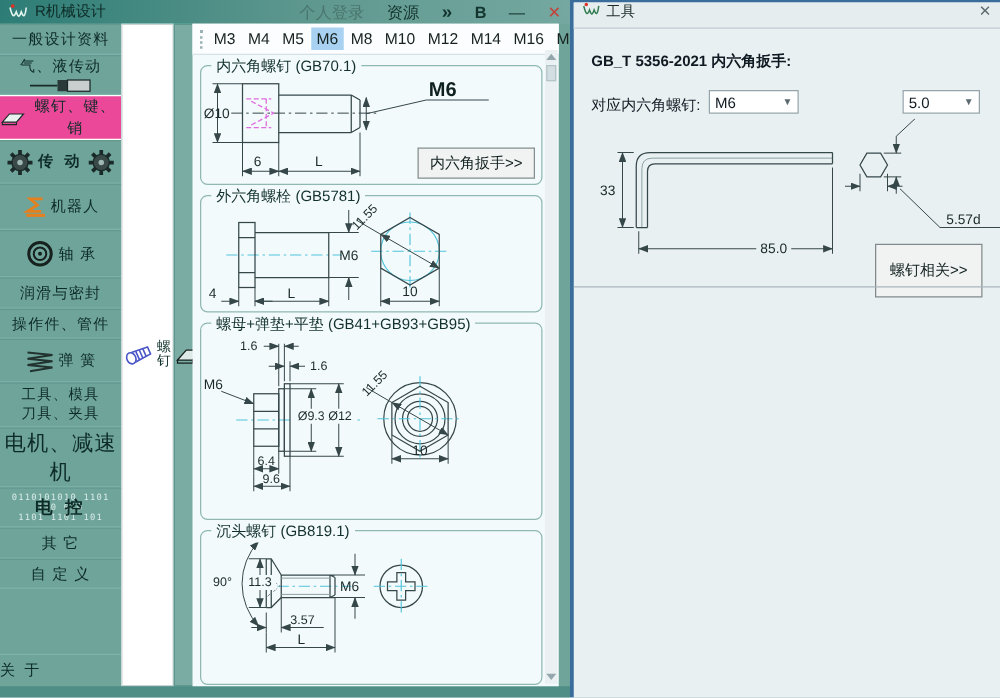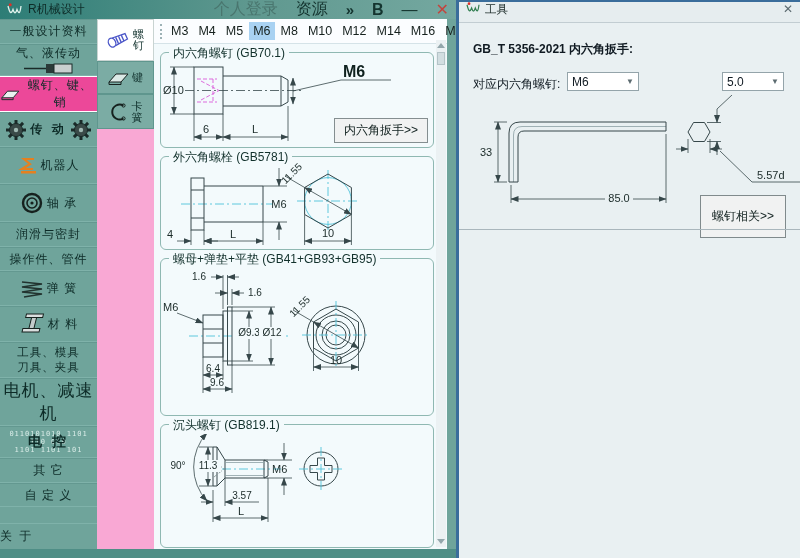--- a/index.html
+++ b/index.html
@@ -4,42 +4,42 @@
 <style>
   * { margin:0; padding:0; box-sizing:border-box; }
   html,body { width:800px; height:558px; overflow:hidden; font-family:"Liberation Sans","DejaVu Sans",sans-serif; background:#DDE6E8; }
   .stage { position:relative; width:648px; height:558px; }
 
   
   .app { position:absolute; left:0; top:0; width:456px; height:558px; background:#6FA49B; display:flex; flex-direction:column; }
   .titlebar { height:19px; flex:0 0 19px; background:linear-gradient(90deg,#2D7D76,#5F988F 55%,#74A8A0); display:flex; align-items:center; padding:0 7px; gap:6px; }
   .titlebar .wtitle { font-size:12px; color:#0E2C28; }
   .titlebar .spacer { flex:1; }
-  .titlebar .tb-item { font-size:16px; color:#14342F; margin-left:12px; }
+  .titlebar .tb-item { font-size:13px; color:#14342F; margin-left:12px; }
   .titlebar .muted { color:#49756E; }
   .titlebar .chev { font-weight:bold; font-size:15px; line-height:12px; }
   .titlebar .bold { font-weight:bold; }
   .titlebar .close { color:#C2453E; font-weight:bold; }
 
   .cols { flex:1; display:flex; min-height:0; }
   .bottomstrip { flex:0 0 9px; background:#4F8E86; }
 
   
   .sidebar { width:97px; flex:0 0 97px; background:#6FA49B; display:flex; flex-direction:column; overflow:hidden; }
   .sb-item { flex:0 0 auto; display:flex; flex-direction:column; align-items:center; justify-content:center; border-bottom:1px solid #7FB2AA; border-top:1px solid #639890; color:#0D2B27; font-size:12px; letter-spacing:1px; text-align:center; cursor:pointer; }
   .sb-item .row { display:flex; align-items:center; gap:3px; }
   .sb-item.active { background:#ec4899; border-color:#FFFFFF; }
   .sb-about { margin-top:auto; flex:0 0 26px; border-top:1px solid #7FB2AA; display:flex; align-items:center; justify-content:flex-start; font-size:12px; letter-spacing:2px; color:#0D2B27; cursor:pointer; }
   .ek { position:relative; }
   .bin { position:absolute; inset:0; display:flex; flex-direction:column; justify-content:center; align-items:center; font-family:"DejaVu Sans Mono",monospace; font-size:7px; line-height:8px; color:#D9ECE8; letter-spacing:1px; }
   .ek-label { position:relative; font-weight:bold; font-size:14px; letter-spacing:3px; }
   .two-line { font-size:11.5px; line-height:15px; letter-spacing:1px; }
 
   
-  .subtabs { width:57px; flex:0 0 57px; display:flex; flex-direction:column; background:#f9a8d4; }
+  .subtabs { width:57px; flex:0 0 57px; display:flex; flex-direction:row; background:#14b8a6; }
   .stab { display:flex; align-items:center; justify-content:center; gap:2px; border:1px solid #5F968E; background:#7BACA4; cursor:pointer; }
   .stab.active { background:#FFFFFF; border-color:#C9D4D2; }
   .vt { width:12px; line-height:11px; font-size:11px; word-break:break-all; color:#10302C; }
 
   
   .main { flex:1; background:#F3FAFC; position:relative; margin-right:9px; min-width:0; }
   .tabrow { height:25px; background:#FBFDFF; border-bottom:1px solid #D5E3E8; display:flex; align-items:center; padding-left:6px; }
   .drag { width:3px; height:15px; border-left:2px dotted #9DB2B6; margin-right:5px; }
   .mtab { font-size:12.5px; color:#16211E; padding:2px 4px; margin-right:2px; cursor:pointer; white-space:nowrap; }
   .mtab.active { background:#A9D2F2; }
@@ -186,32 +186,20 @@
         </div>
         <div class="sb-item" style="flex-basis:24px">
           <span>操作件、管件</span>
         </div>
         <div class="sb-item" style="flex-basis:35px">
           <span class="row">
             <svg width="24" height="20" viewBox="0 0 24 20">
               <polyline points="2,3 22,5 2,8 22,10 2,13 22,15 4,18" fill="none" stroke="#22332F" stroke-width="1.6"></polyline>
             </svg>
             <span>弹 簧</span>
-          </span>
-        </div>
-        <div class="sb-item" style="flex-basis:36px">
-          <span class="row">
-            <svg width="26" height="24" viewBox="0 0 26 24">
-              <g transform="skewX(-14) translate(6,0)">
-                <rect x="2" y="2" width="17" height="3.5" fill="#DADFDF" stroke="#16211E"></rect>
-                <rect x="8" y="5.5" width="5" height="11" fill="#C3CBCB" stroke="#16211E"></rect>
-                <rect x="2" y="16.5" width="17" height="3.5" fill="#DADFDF" stroke="#16211E"></rect>
-              </g>
-            </svg>
-            <span>材 料</span>
           </span>
         </div>
         <div class="sb-item two-line" style="flex-basis:36px">
           <span>工具、模具</span>
           <span>刀具、夹具</span>
         </div>
         <div class="sb-item" style="flex-basis:23px; font-size:17px;">
           <span>电机、减速机</span>
         </div>
         <div class="sb-item ek" style="flex-basis:32px">

